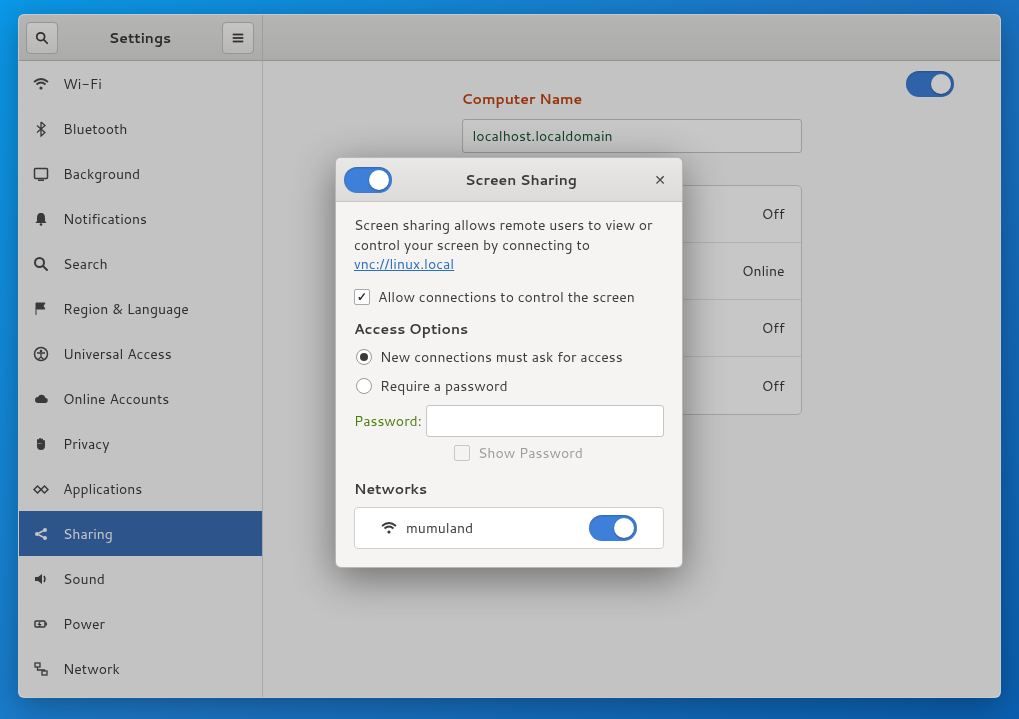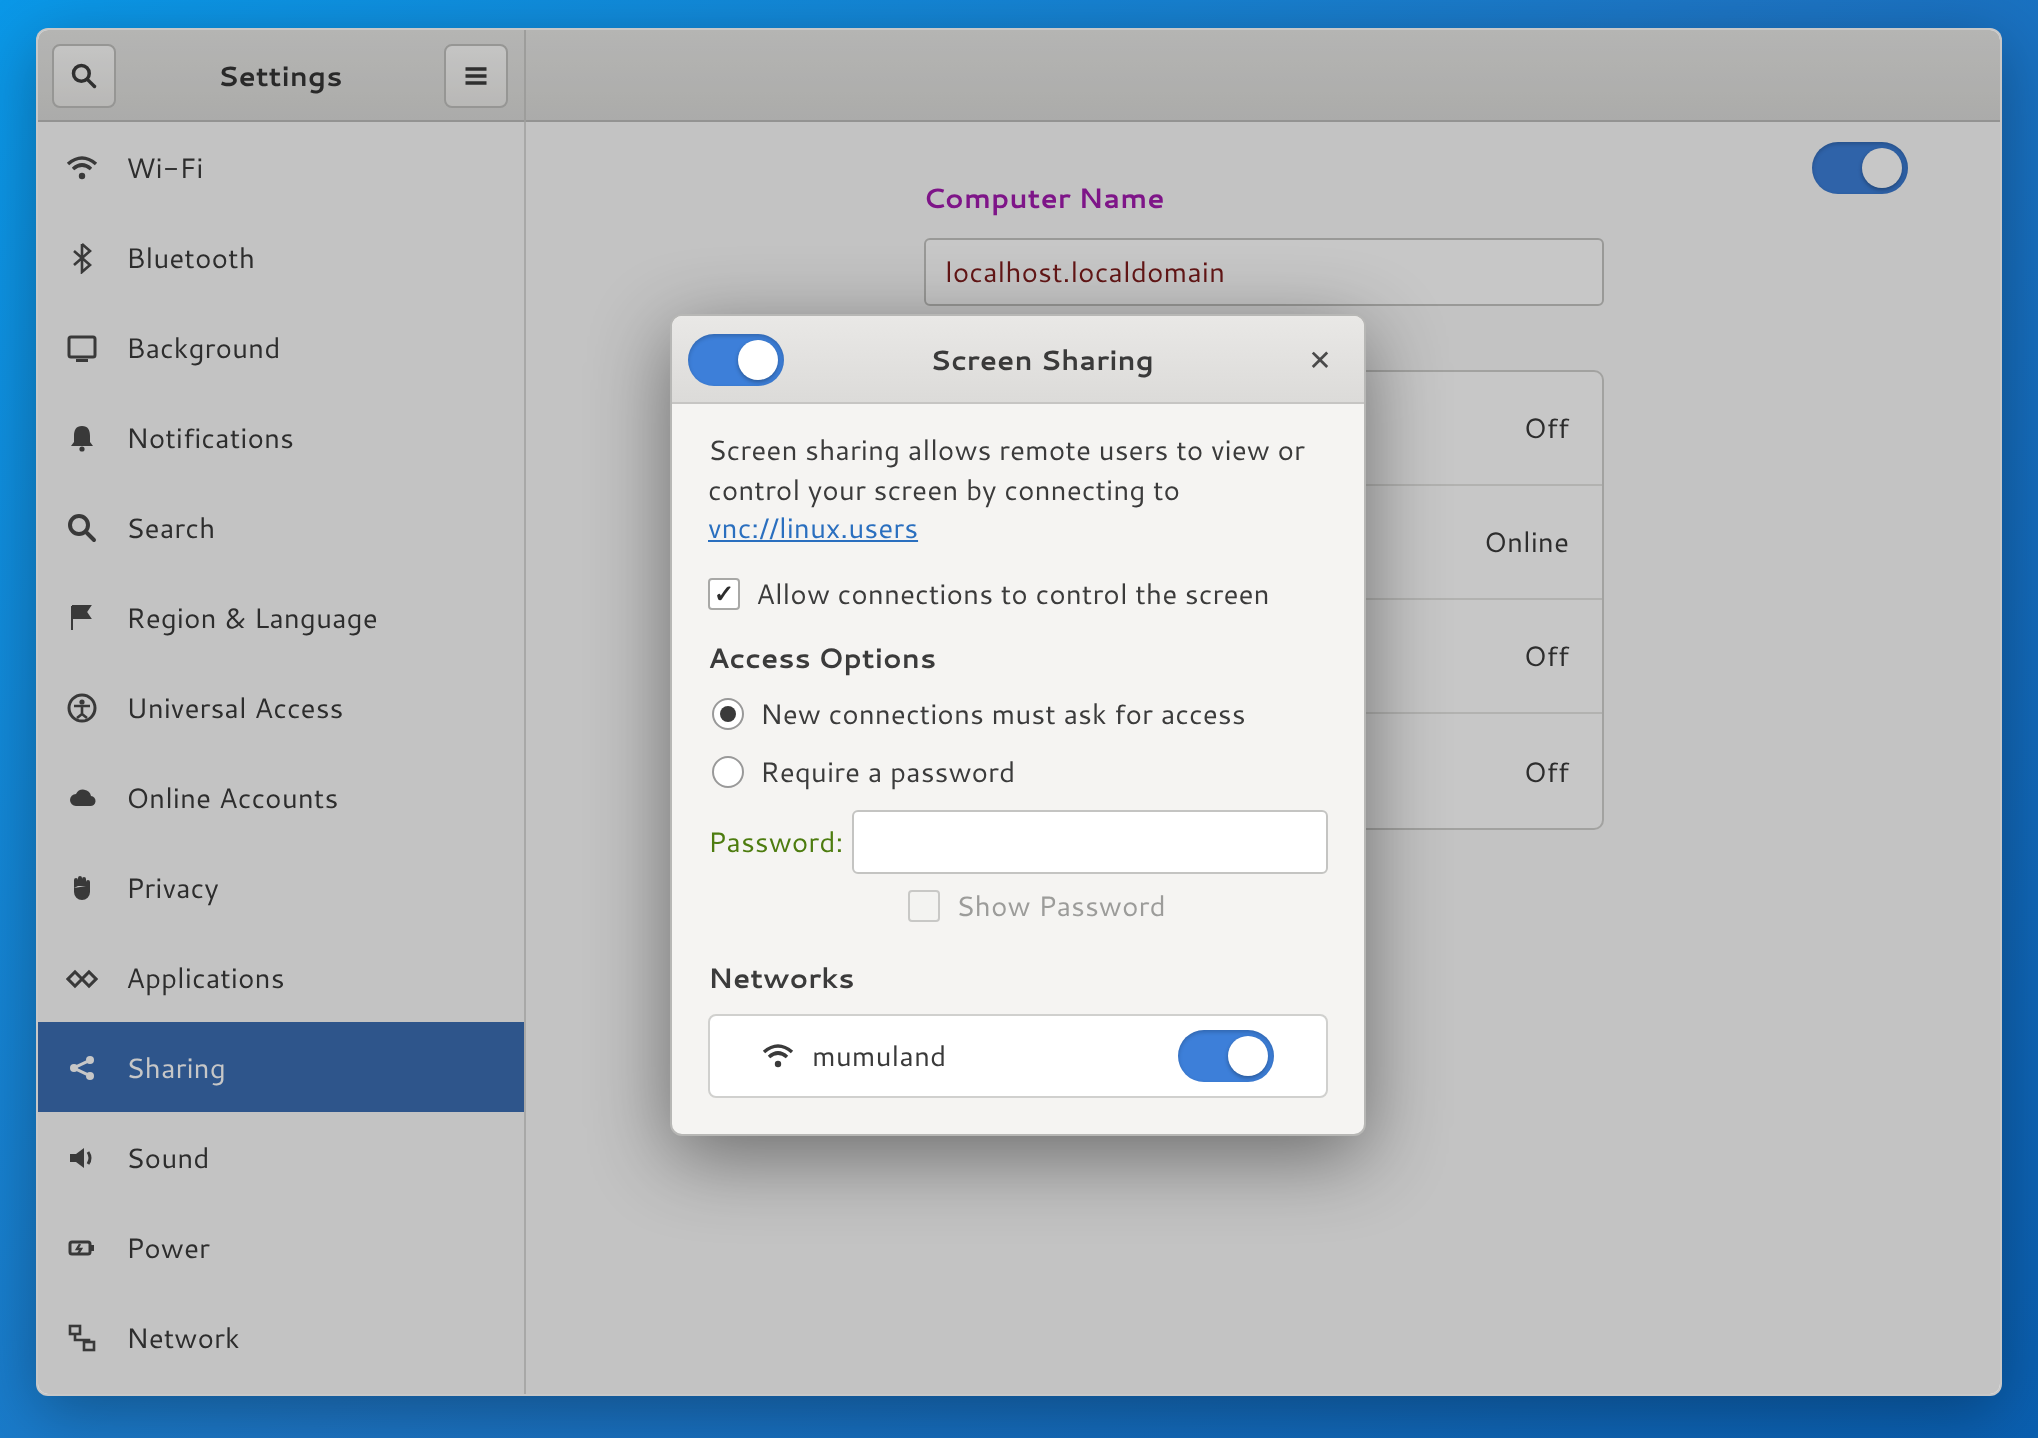--- a/index.html
+++ b/index.html
@@ -46,24 +46,24 @@
 .sidebar { width: 244px; background:#fafafa; border-right:1px solid #d8d8d6; overflow-y:auto; }
 .side-item {
   height: 45px; display:flex; align-items:center; padding:0 14px;
   color:#3a3a3a; cursor:pointer; font-size:14px; gap:14px;
 }
 .side-item.active { background:#3b6db3; color:#fff; }
 .side-item .icon { width:16px; display:flex; justify-content:center; font-size:14px; color:#4a4a4a; }
 .side-item.active .icon { color:#fff; }
 .content { flex:1; background:#fafafa; padding: 28px 0 0 0; display:flex; flex-direction:column; align-items:center; }
 .content-inner { width: 340px; }
-.field-label { font-weight:600; color:#a21caf; font-size:14px; margin-bottom:10px; }
+.field-label { font-weight:600; color:#c2410c; font-size:14px; margin-bottom:10px; }
 .text-input {
   width:100%; height:34px; border:1px solid #c4c4c2; border-radius:3px;
-  background:#fff; padding:0 10px; font-size:14px; color:#7f1d1d;
+  background:#fff; padding:0 10px; font-size:14px; color:#14532d;
 }
 .list-box { margin-top:32px; border:1px solid #d0d0ce; border-radius:5px; background:#fff; width:340px;}
 .list-row {
   height:57px; display:flex; align-items:center; justify-content:space-between;
   padding:0 16px; border-bottom:1px solid #e4e4e2; font-size:14px; color:#3a3a3a;
   cursor:pointer;
 }
 .list-row:last-child { border-bottom:none; }
 .list-row .status { color:#3a3a3a; }
 
@@ -316,21 +316,21 @@
 <div class="dialog">
   <div class="dialog-header">
     <div class="master-toggle" style="margin:0 4px 0 0"></div>
     <div class="dialog-title">Screen Sharing</div>
     <div class="close-btn" style="width:28px;height:28px;font-size:14px">
       <span>✕</span>
     </div>
   </div>
   <div class="dialog-body">
     <div class="desc">
-      <span>Screen sharing allows remote users to view or control your screen by connecting to </span><a>vnc://linux.users</a>
+      <span>Screen sharing allows remote users to view or control your screen by connecting to </span><a>vnc://linux.local</a>
     </div>
     <div class="check-row">
       <div class="checkbox checked"></div>
       <span>Allow connections to control the screen</span>
     </div>
     <div class="section-label">Access Options</div>
     <div class="radio-row">
       <div class="radio selected"></div>
       <span>New connections must ask for access</span>
     </div>

